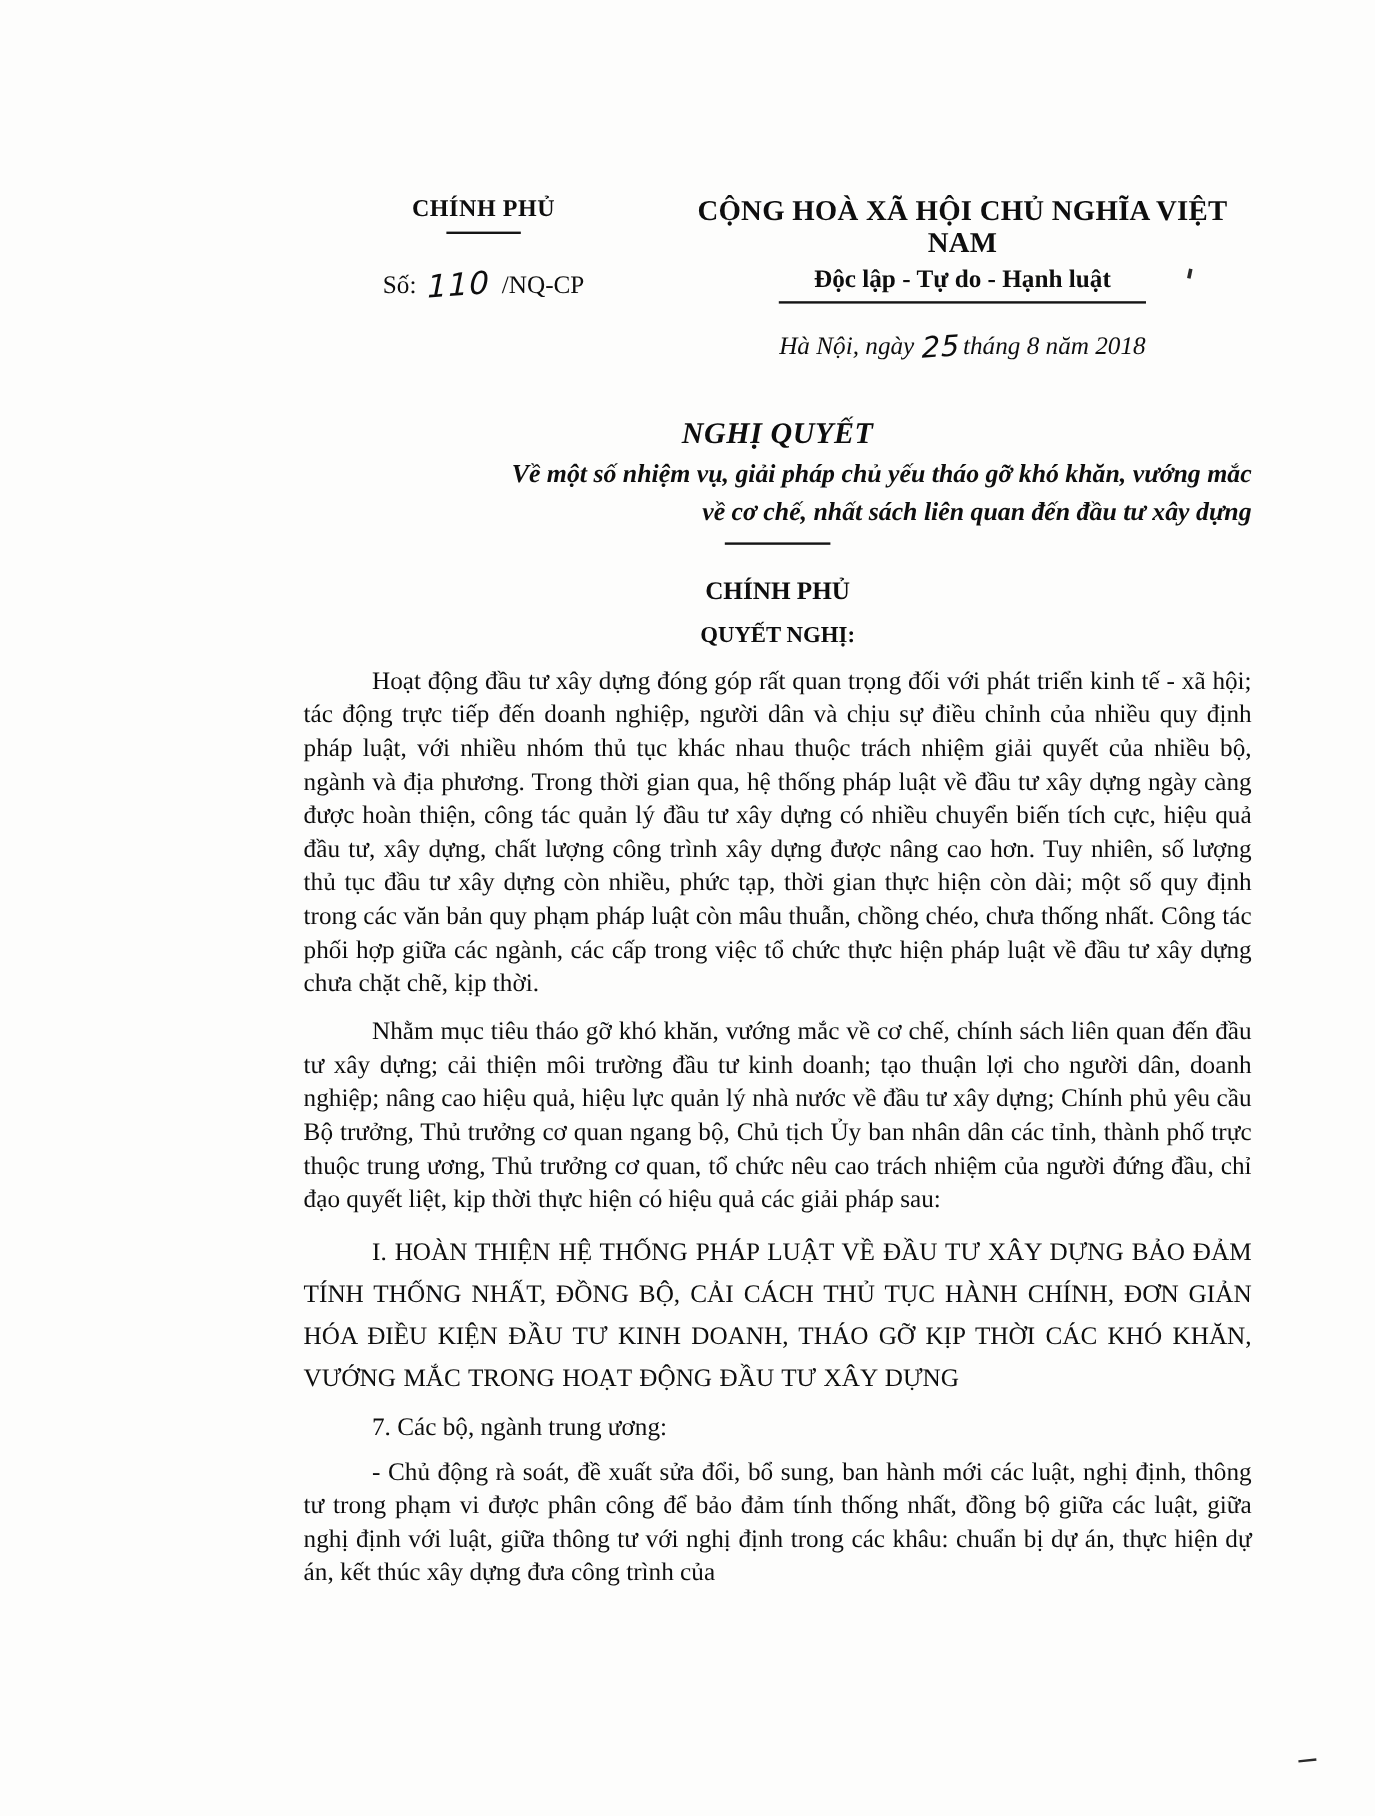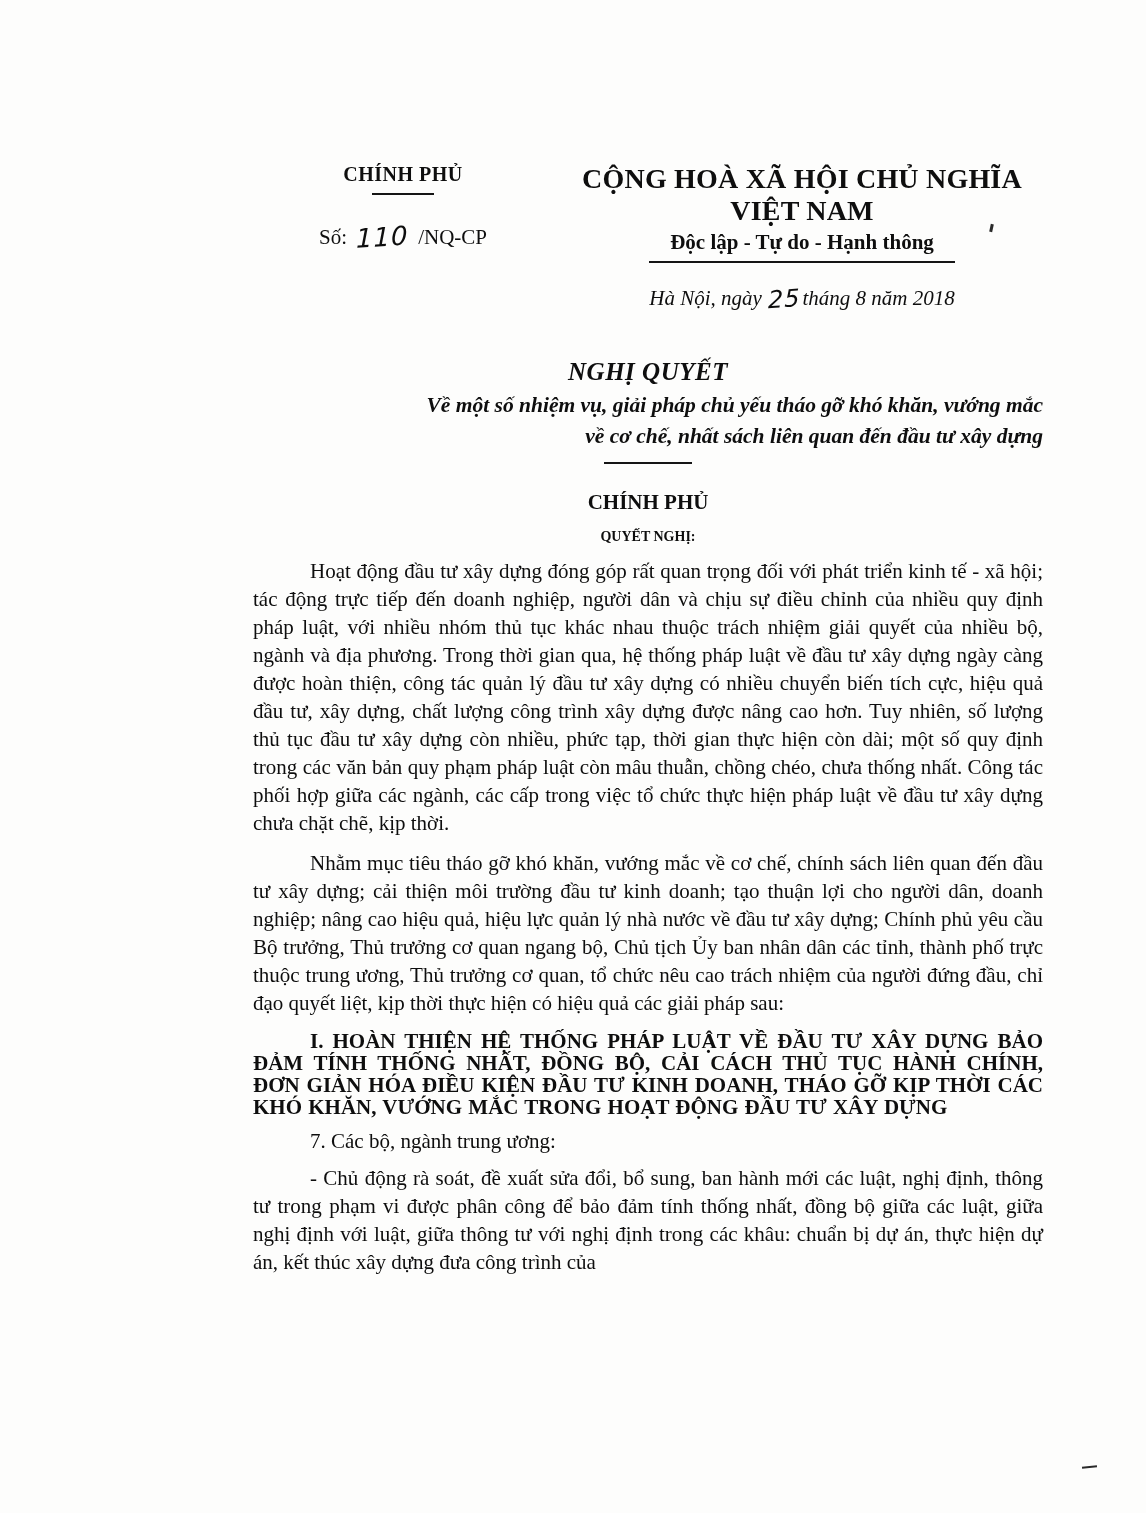--- a/index.html
+++ b/index.html
@@ -13,21 +13,21 @@
     font-size:21px;
     overflow:hidden;
   }
   
   .header-row{display:flex;padding:163px 0 0 253px;}
   .header-left{width:300px;text-align:center;}
   .header-right{width:478px;margin-left:10px;text-align:center;}
   .org-name{font-weight:bold;font-size:20px;letter-spacing:.5px;}
   .org-rule{width:62px;height:2px;background:#151515;margin:7px auto 0;}
   .doc-number{margin-top:30px;font-size:21px;white-space:nowrap;}
-  .country-name{font-weight:bold;font-size:28px;letter-spacing:.2px;}
+  .country-name{font-weight:bold;font-size:24px;letter-spacing:.2px;}
   .motto{font-weight:bold;font-size:21px;margin-top:3px;}
   .motto-rule{width:306px;height:2px;background:#151515;margin:6px auto 0;}
   .dateline{margin-top:23px;font-style:italic;font-size:21px;white-space:nowrap;}
   .hand{
     display:inline-block;
     font-family:"DejaVu Sans",sans-serif;
     font-style:italic;
     font-size:26px;
     line-height:20px;
     transform:rotate(-4deg) skewX(-4deg);
@@ -39,33 +39,33 @@
   
   .title-block{margin-top:47px;text-align:center;font-style:italic;}
   .doc-type{font-weight:bold;font-size:25px;letter-spacing:.5px;}
   .doc-subtitle{font-weight:bold;font-size:21.5px;line-height:31px;margin-top:4px;text-align:right;}
   .title-rule{width:88px;height:2px;background:#151515;margin:10px auto 0;}
   
   .content{margin:0 103px 0 253px;}
   .issuer{margin-top:26px;text-align:center;font-weight:bold;font-size:21px;}
   .preamble p{margin:0 0 12px;text-indent:57px;line-height:28px;}
   .preamble{margin-top:14px;}
-  .resolve{margin-top:14px;text-align:center;font-weight:bold;font-size:14px;}
+  .resolve{margin-top:14px;text-align:center;font-weight:bold;font-size:19px;}
   .body-para{
     margin:12px 0 0;
     text-indent:57px;
     text-align:justify;
     line-height:28px;
   }
   .section-heading{
     margin:13px 0 0;
     text-indent:57px;
     text-align:justify;
-    font-weight:bold;
-    line-height:22px;
+    font-weight:normal;
+    line-height:35px;
     word-spacing:1px;
   }
   .item-line{margin:9px 0 0;text-indent:57px;line-height:28px;}
   .bullet-para{margin:9px 0 0;text-indent:57px;text-align:justify;line-height:28px;}
   
   .mark-tick{
     position:absolute;left:990px;top:224px;
     width:3px;height:8px;background:#2a2a2a;
     transform:rotate(12deg);
   }
@@ -85,21 +85,21 @@
       <div class="org-name">CHÍNH PHỦ</div>
       <div class="org-rule"></div>
       <div class="doc-number">
         <span>Số:</span>
         <span class="hand">110</span>
         <span>/NQ-CP</span>
       </div>
     </div>
     <div class="header-right">
       <div class="country-name">CỘNG HOÀ XÃ HỘI CHỦ NGHĨA VIỆT NAM</div>
-      <div class="motto">Độc lập - Tự do - Hạnh thông</div>
+      <div class="motto">Độc lập - Tự do - Hạnh luật</div>
       <div class="motto-rule"></div>
       <div class="dateline">
         <span>Hà Nội, ngày</span><span class="hand">25</span><span>tháng 8 năm 2018</span>
       </div>
     </div>
   </div>
 
   <div class="content">
     <div class="title-block">
       <div class="doc-type">NGHỊ QUYẾT</div>

